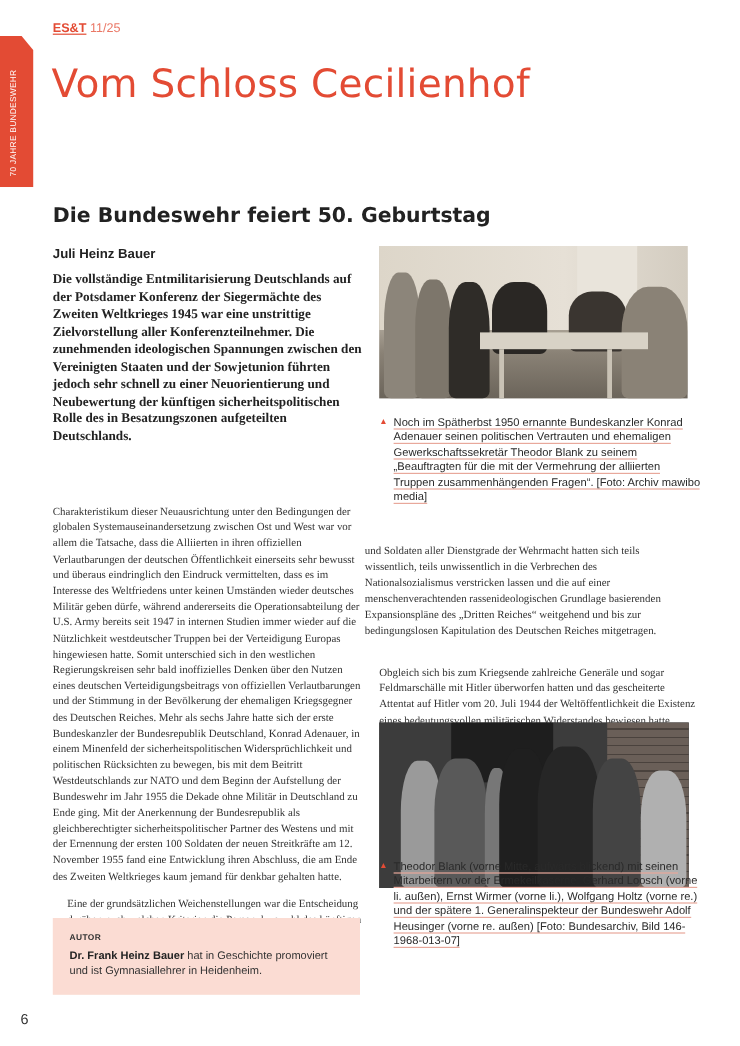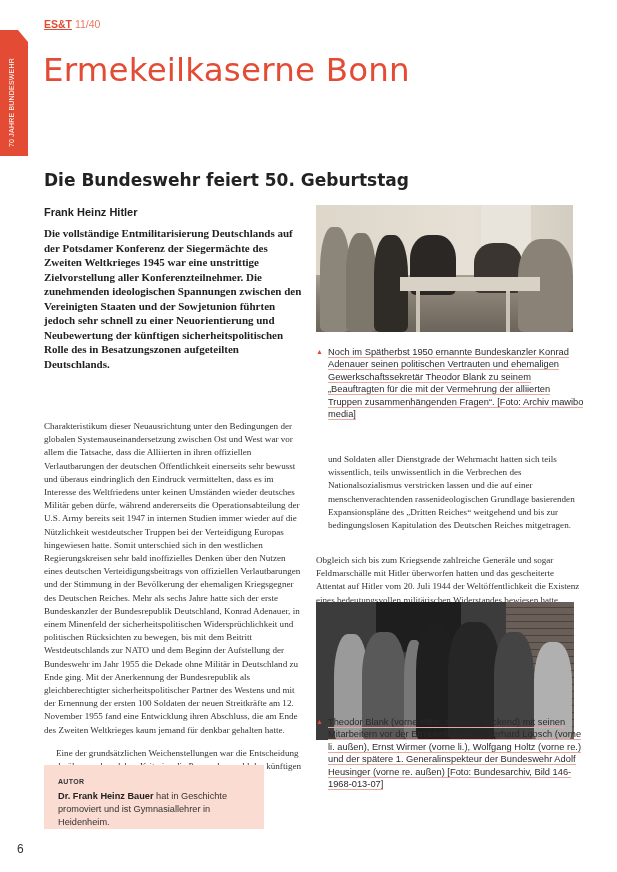--- a/index.html
+++ b/index.html
@@ -38,25 +38,25 @@
     position: absolute; left: 44px; top: 226px; width: 262px;
     font-size: 11px; line-height: 14.5px; font-weight: bold; color: #222;
     font-family: Liberation Serif, serif;
   }
 
   .body-text {
     font-family: Liberation Serif, serif; font-size: 9.1px; line-height: 13.2px; color: #333; margin-top: 30px;
   }
   .col-left-1 { position: absolute; left: 44px; top: 390px; width: 262px; }
   .col-left-2 { position: absolute; left: 56px; top: 717px; width: 262px; }
-  .col-right-1 { position: absolute; left: 328px; top: 423px; width: 264px; }
+  .col-right-1 { position: absolute; left: 304px; top: 423px; width: 264px; }
   .col-right-2 { position: absolute; left: 316px; top: 524px; width: 264px; }
 
   .author-box {
-    position: absolute; left: 44px; top: 765px; width: 220px; height: 64px;
+    position: absolute; left: 44px; top: 765px; width: 256px; height: 64px;
     background: #fbdcd3; padding: 13px 14px 0 14px;
     font-family: "Liberation Sans", sans-serif;
   }
   .author-box .label { font-size: 7px; font-weight: bold; color: #333; letter-spacing: 0.3px; }
   .author-box .bio { font-size: 9.2px; line-height: 13px; color: #333; margin-top: 5px; }
   .author-box .bio b { font-weight: bold; color: #222; }
 
   .photo { position: absolute; overflow: hidden; }
   .photo-1 { left: 316px; top: 205px; width: 257px; height: 127px;
     background: linear-gradient(180deg, #cfc8bb 0%, #c5bdb0 40%, #8a8276 70%, #6b645a 100%); }
@@ -80,30 +80,30 @@
 </style>
 </head>
 <body>
 
 <div class="side-tab">
   <span>70 JAHRE BUNDESWEHR</span>
 </div>
 
 <div class="issue">
   <span class="brand">ES&amp;T</span>
-  <span class="num">11/40</span>
+  <span class="num">11/25</span>
 </div>
 
 <h1 class="title">
-  <div>Ermekeilkaserne Bonn</div>
+  <div>Vom Schloss Cecilienhof</div>
 </h1>
 
 <h2 class="subtitle">Die Bundeswehr feiert 50. Geburtstag</h2>
 
-<div class="author">Frank Heinz Hitler</div>
+<div class="author">Juli Heinz Bauer</div>
 
 <p class="lead">Die vollständige Entmilitarisierung Deutschlands auf der Potsdamer Konferenz der Siegermächte des Zweiten Weltkrieges 1945 war eine unstrittige Zielvorstellung aller Konferenzteilnehmer. Die zunehmenden ideologischen Spannungen zwischen den Vereinigten Staaten und der Sowjetunion führten jedoch sehr schnell zu einer Neuorientierung und Neubewertung der künftigen sicherheitspolitischen Rolle des in Besatzungszonen aufgeteilten Deutschlands.</p>
 
 <p class="body-text col-left-1">Charakteristikum dieser Neuausrichtung unter den Bedingungen der globalen Systemauseinandersetzung zwischen Ost und West war vor allem die Tatsache, dass die Alliierten in ihren offiziellen Verlautbarungen der deutschen Öffentlichkeit einerseits sehr bewusst und überaus eindringlich den Eindruck vermittelten, dass es im Interesse des Weltfriedens unter keinen Umständen wieder deutsches Militär geben dürfe, während andererseits  die Operationsabteilung der U.S. Army bereits seit 1947 in internen Studien immer wieder auf die Nützlichkeit westdeutscher Truppen bei der Verteidigung Europas hingewiesen hatte. Somit unterschied sich in den westlichen Regierungskreisen sehr bald inoffizielles Denken über den Nutzen eines deutschen Verteidigungsbeitrags von offiziellen Verlautbarungen und der Stimmung in der Bevölkerung der ehemaligen Kriegsgegner des Deutschen Reiches. Mehr als sechs Jahre hatte sich der erste Bundeskanzler der Bundesrepublik Deutschland, Konrad Adenauer, in einem Minenfeld der sicherheitspolitischen Widersprüchlichkeit und politischen Rücksichten zu bewegen, bis mit dem Beitritt Westdeutschlands zur NATO und dem Beginn der Aufstellung der Bundeswehr im Jahr 1955 die Dekade ohne Militär in Deutschland zu Ende ging. Mit der Anerkennung der Bundesrepublik als gleichberechtigter sicherheitspolitischer Partner des Westens und mit der Ernennung der ersten 100 Soldaten der neuen Streitkräfte am 12. November 1955 fand eine Entwicklung ihren Abschluss, die am Ende des Zweiten Weltkrieges kaum jemand für denkbar gehalten hatte.</p>
 <p class="body-text col-left-2">Eine der  grundsätzlichen Weichenstellungen war die Entscheidung darüber, nach welchen Kriterien die Personalauswahl des künftigen Führungspersonals zu erfolgen haben würde: Generalität</p>
 
 <div class="author-box">
   <div class="label">AUTOR</div>
   <div class="bio"><b>Dr. Frank Heinz Bauer</b><span> hat in Geschichte promoviert und ist Gymnasiallehrer in Heidenheim.</span></div>
 </div>

